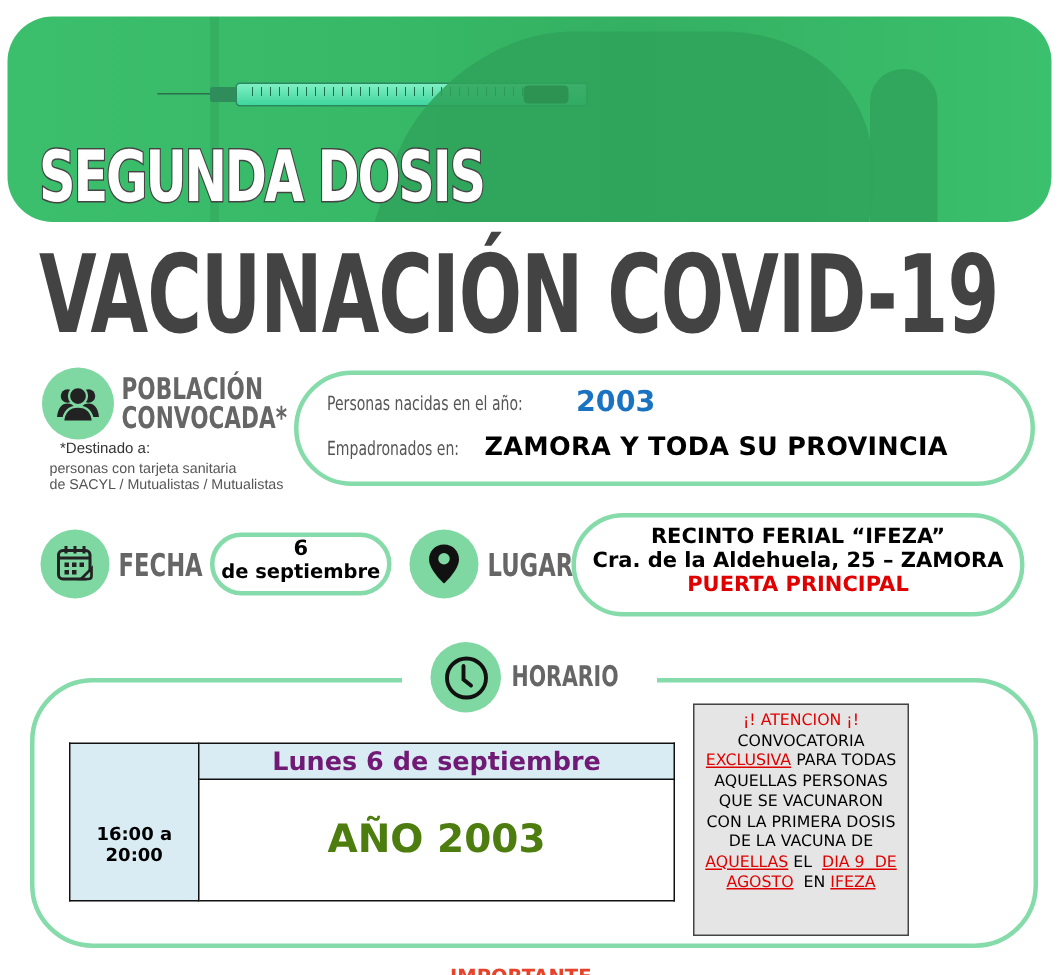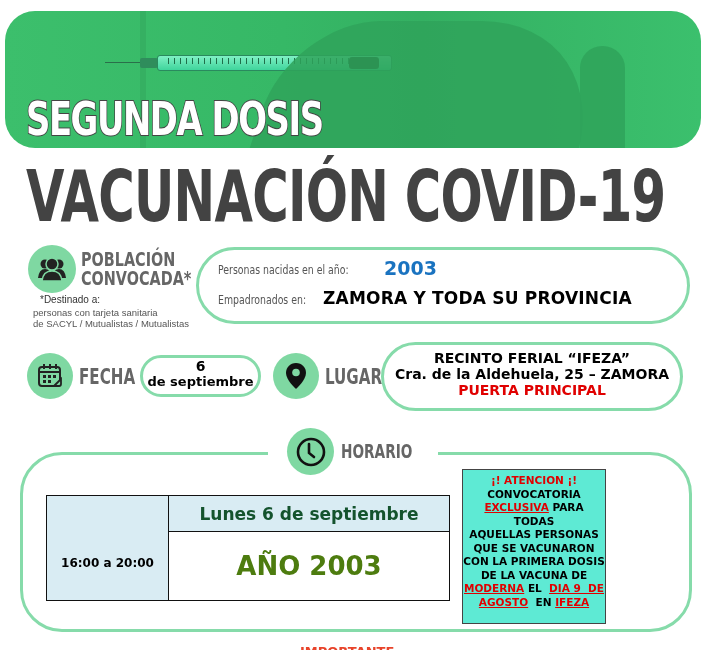--- a/index.html
+++ b/index.html
@@ -76,28 +76,28 @@
   .loc-door { color: #e00000; }
 
   .horario-frame {
     position: absolute; left: 20px; top: 452px; width: 672px; height: 180px;
     border: 3px solid #86dbaa; border-radius: 42px;
   }
   .horario-gap { position: absolute; left: 268px; top: 446px; width: 170px; height: 14px; background: #fff; }
 
   .sched-table { position: absolute; left: 46px; top: 495px; width: 404px; height: 106px; border: 1.5px solid #111; border-collapse: collapse; font-family: "DejaVu Sans", sans-serif; }
   .sched-table td { border: 1.5px solid #111; }
-  .sched-time { width: 122px; background: #d9ecf3; font-weight: bold; font-size: 12px; text-align: center; vertical-align: middle; padding-top: 30px; color: #000; }
-  .sched-day { background: #d9ecf3; height: 36px; text-align: center; font-weight: bold; font-size: 17px; color: #14532d; }
+  .sched-time { width: 86px; background: #d9ecf3; font-weight: bold; font-size: 12px; text-align: center; vertical-align: middle; padding-top: 30px; color: #000; }
+  .sched-day { background: #d9ecf3; height: 24px; text-align: center; font-weight: bold; font-size: 17px; color: #701a75; }
   .sched-year { text-align: center; font-weight: bold; font-size: 26px; color: #4d7c0f; }
 
   .notice {
     position: absolute; left: 462px; top: 469px; width: 144px; height: 155px;
-    border: 1.5px solid #444; background: #5eead4; text-align: center;
-    font-family: "DejaVu Sans", sans-serif; font-weight: bold; font-size: 10.5px; line-height: 13.5px; color: #000;
+    border: 1.5px solid #444; background: #e5e5e5; text-align: center;
+    font-family: "DejaVu Sans", sans-serif; font-weight: normal; font-size: 10.5px; line-height: 13.5px; color: #000;
     padding-top: 4px;
   }
   .red { color: #e00000; }
   .red-u { color: #e00000; text-decoration: underline; }
 
   .importante { position: absolute; left: 300px; top: 644px; font-family: "DejaVu Sans", sans-serif; font-weight: bold; font-size: 13px; color: #e8432a; }
 </style>
 </head>
 <body>
 
@@ -199,17 +199,17 @@
   </table>
 
 <div class="notice">
   <div class="red">¡! ATENCION ¡!</div>
   <div>CONVOCATORIA</div>
   <div><span class="red-u">EXCLUSIVA</span><span> PARA TODAS</span></div>
   <div>AQUELLAS PERSONAS</div>
   <div>QUE SE VACUNARON</div>
   <div>CON LA PRIMERA DOSIS</div>
   <div>DE LA VACUNA DE</div>
-  <div style="white-space:pre;"><span class="red-u">MODERNA</span><span> EL  </span><span class="red-u">DIA 9  DE</span></div>
+  <div style="white-space:pre;"><span class="red-u">AQUELLAS</span><span> EL  </span><span class="red-u">DIA 9  DE</span></div>
   <div style="white-space:pre;"><span class="red-u">AGOSTO</span><span>  EN </span><span class="red-u">IFEZA</span></div>
 </div>
 
 <div class="importante">IMPORTANTE</div>
 
 </body></html>

